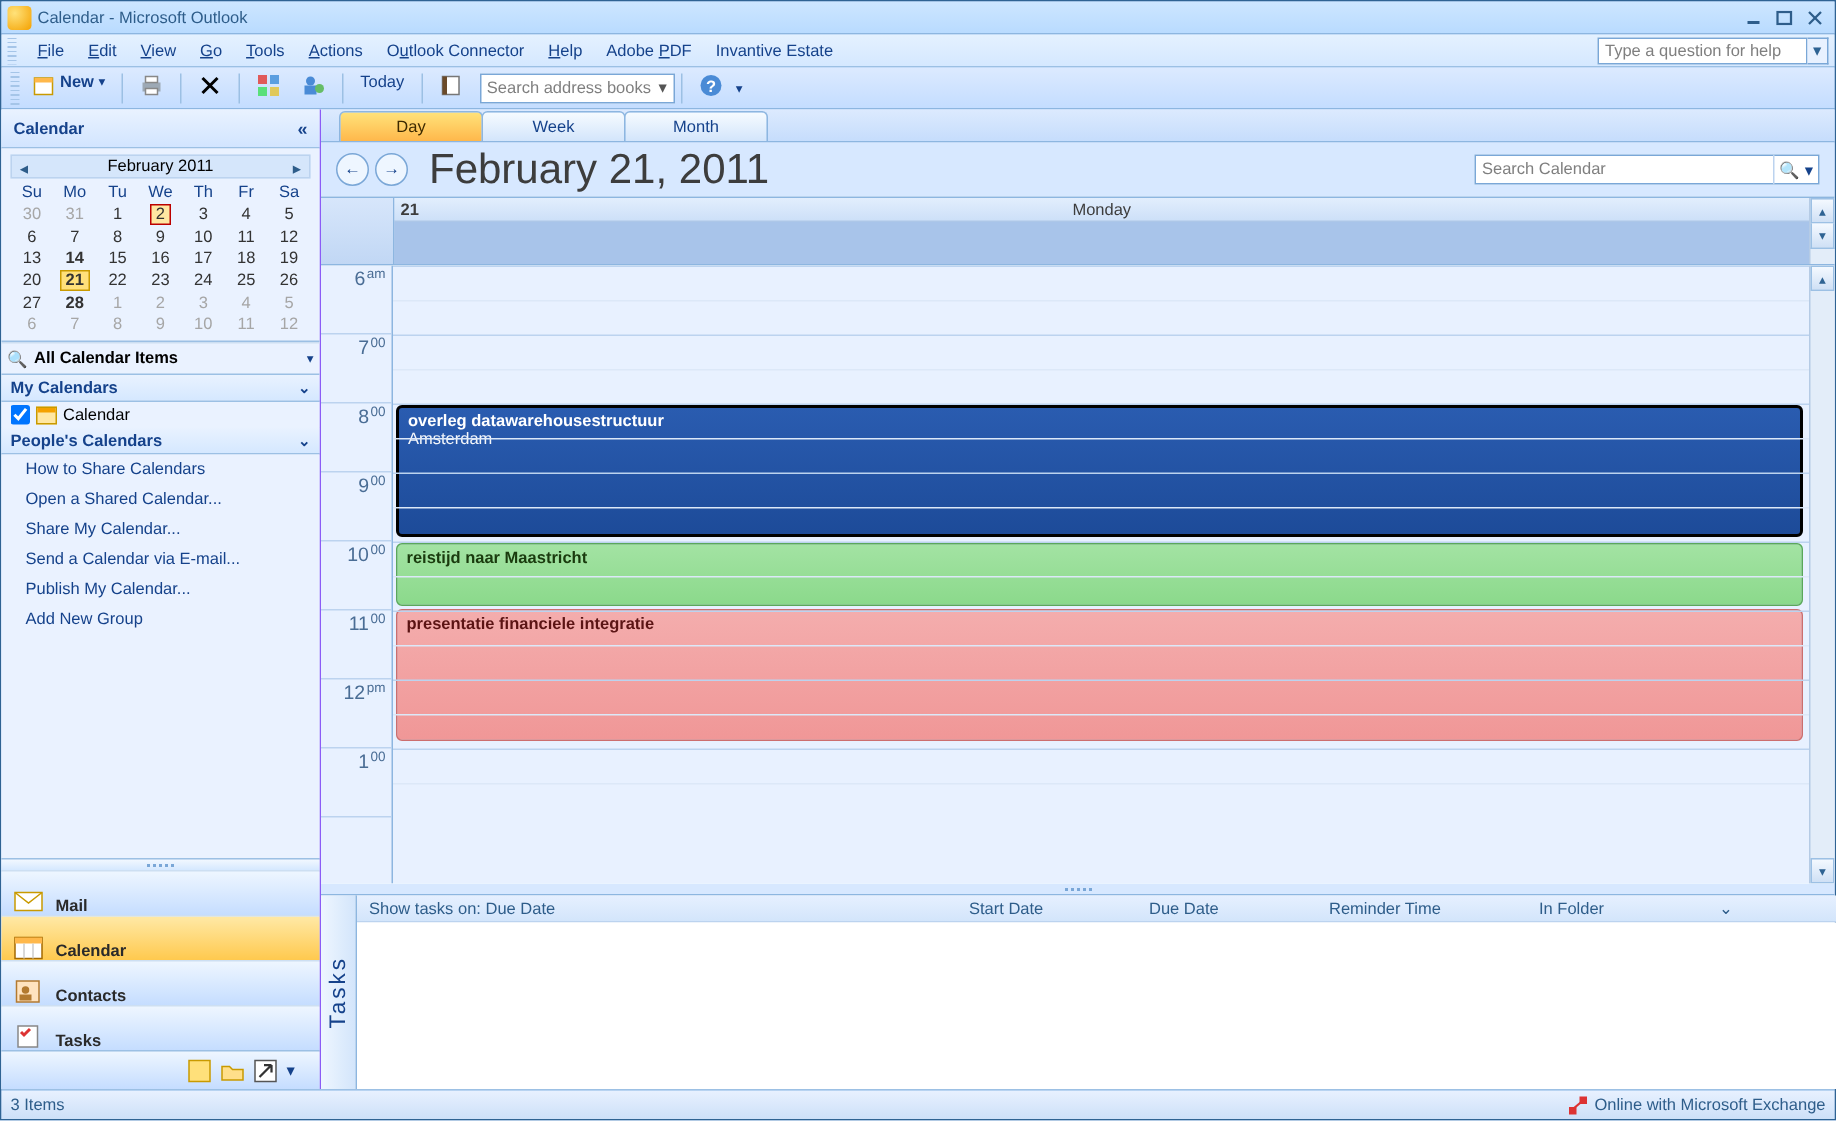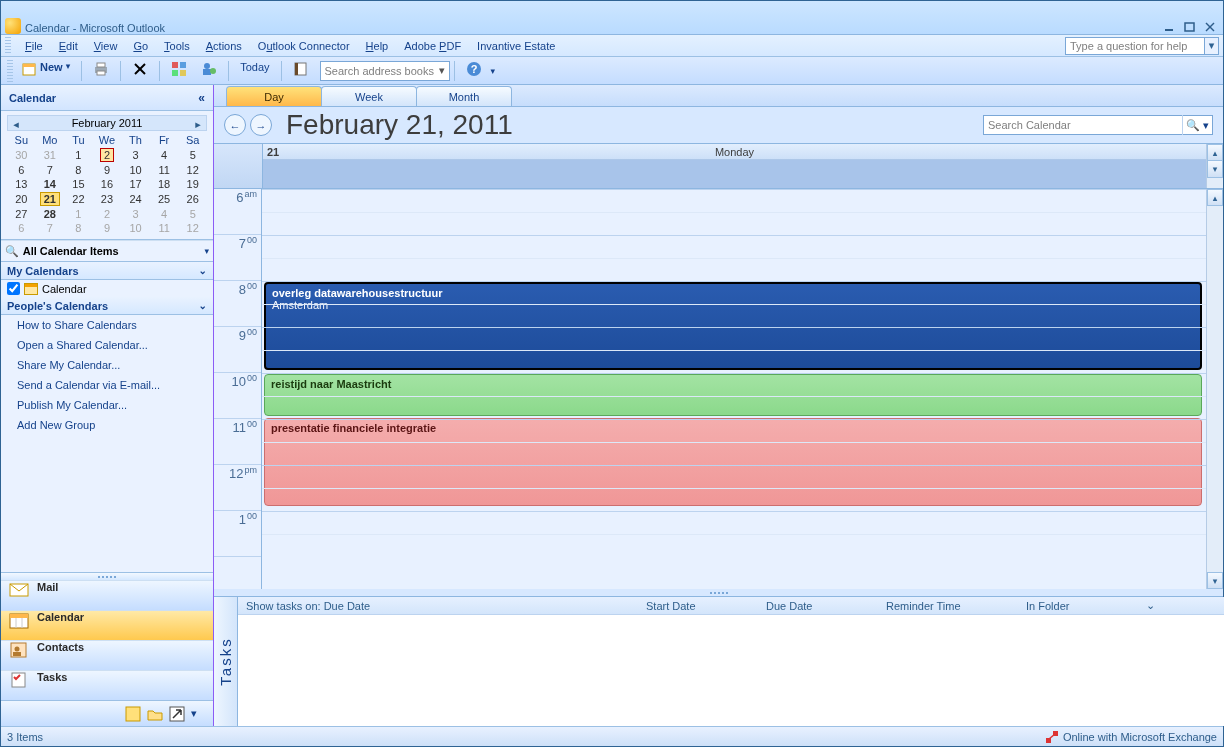--- a/index.html
+++ b/index.html
@@ -1,21 +1,21 @@
 <!DOCTYPE html>
 <html><head>
 <meta charset="utf-8">
 <style>
   
   *{box-sizing:border-box;font-family:"Segoe UI",Tahoma,sans-serif;font-size:11px;-webkit-font-smoothing:antialiased}
   body{margin:0;width:1224px;height:747px;overflow:hidden;background:#bfdbff}
   .win{width:1224px;height:747px;display:flex;flex-direction:column;border:1px solid #2f6393}
 
   
-  .titlebar{height:34px;background:linear-gradient(#cde6ff,#b9dbff);display:flex;align-items:flex-end;padding:0 4px;border-bottom:1px solid #8db6e0}
+  .titlebar{height:22px;background:linear-gradient(#cde6ff,#b9dbff);display:flex;align-items:center;padding:0 4px;border-bottom:1px solid #8db6e0}
   .titlebar .app-ico{width:16px;height:16px;border-radius:3px;background:radial-gradient(circle at 30% 30%,#ffe27a,#f4a100);display:inline-block;margin-right:4px}
   .titlebar .title{color:#2e5d8a}
   .titlebar .spacer{flex:1}
   .titlebar .wbtn{width:18px;height:14px;margin-left:2px;display:flex;align-items:center;justify-content:center;color:#2e5d8a}
   .titlebar .wbtn svg{width:14px;height:10px}
 
   
   .menubar{height:22px;background:linear-gradient(#e4f1ff,#d5e8ff);display:flex;align-items:center;border-bottom:1px solid #9cc0e4;padding:0 4px}
   .menubar .menu-sep{width:6px;height:18px;margin-right:6px;background:repeating-linear-gradient(#a5c5e8 0 1px,transparent 1px 3px)}
   .menubar .mi{padding:2px 8px;color:#15428b;cursor:default}
@@ -67,21 +67,21 @@
   .tree-item input{margin:0 4px 0 0}
   .tree-item .cal-ico{width:14px;height:12px;background:#ffe7a2;border:1px solid #c99a00;margin-right:4px;position:relative}
   .tree-item .cal-ico::before{content:'';position:absolute;top:0;left:0;right:0;height:3px;background:#f4a100}
 
   .link-list{padding:4px 16px;display:flex;flex-direction:column;gap:8px;background:#eaf2ff;flex:1}
   .link-list .lnk{color:#15428b;cursor:pointer}
 
   
   .drag-grip{height:8px;display:flex;align-items:center;justify-content:center;background:linear-gradient(#f2f8ff,#d5e8ff);border-top:1px solid #9cc0e4}
   .drag-grip .dot{width:2px;height:2px;background:#7aa7d7;margin:0 1px}
-  .bigbtn{height:30px;border-top:1px solid #cddff2;background:linear-gradient(#eef6ff,#c5ddff);display:flex;align-items:flex-start;padding:0 8px;font-weight:bold;color:#2a2a2a}
+  .bigbtn{height:30px;border-top:1px solid #cddff2;background:linear-gradient(#eef6ff,#c5ddff);display:flex;align-items:flex-end;padding:0 8px;font-weight:bold;color:#2a2a2a}
   .bigbtn.active{background:linear-gradient(#ffe9a6,#ffc94e)}
   .bigbtn .bi{width:20px;height:18px;margin-right:8px;display:inline-flex;align-items:center;justify-content:center}
   .icon-row{height:26px;border-top:1px solid #9cc0e4;background:linear-gradient(#eef6ff,#c5ddff);display:flex;justify-content:flex-end;align-items:center;padding:0 6px;gap:6px}
   .icon-row .sm-ico{width:16px;height:16px}
 
   
   .view-tabs{height:22px;background:linear-gradient(#dceafe,#c6ddfc);display:flex;align-items:flex-end;padding-left:12px;border-bottom:1px solid #8db6e0}
   .view-tab{height:20px;width:96px;border:1px solid #8db6e0;border-bottom:none;margin-right:-1px;border-radius:4px 4px 0 0;display:flex;align-items:center;justify-content:center;background:linear-gradient(#f6fbff,#d3e5fb);color:#15428b}
   .view-tab.active{background:linear-gradient(#ffe27a,#ffb84b);color:#3d2a00}
 

